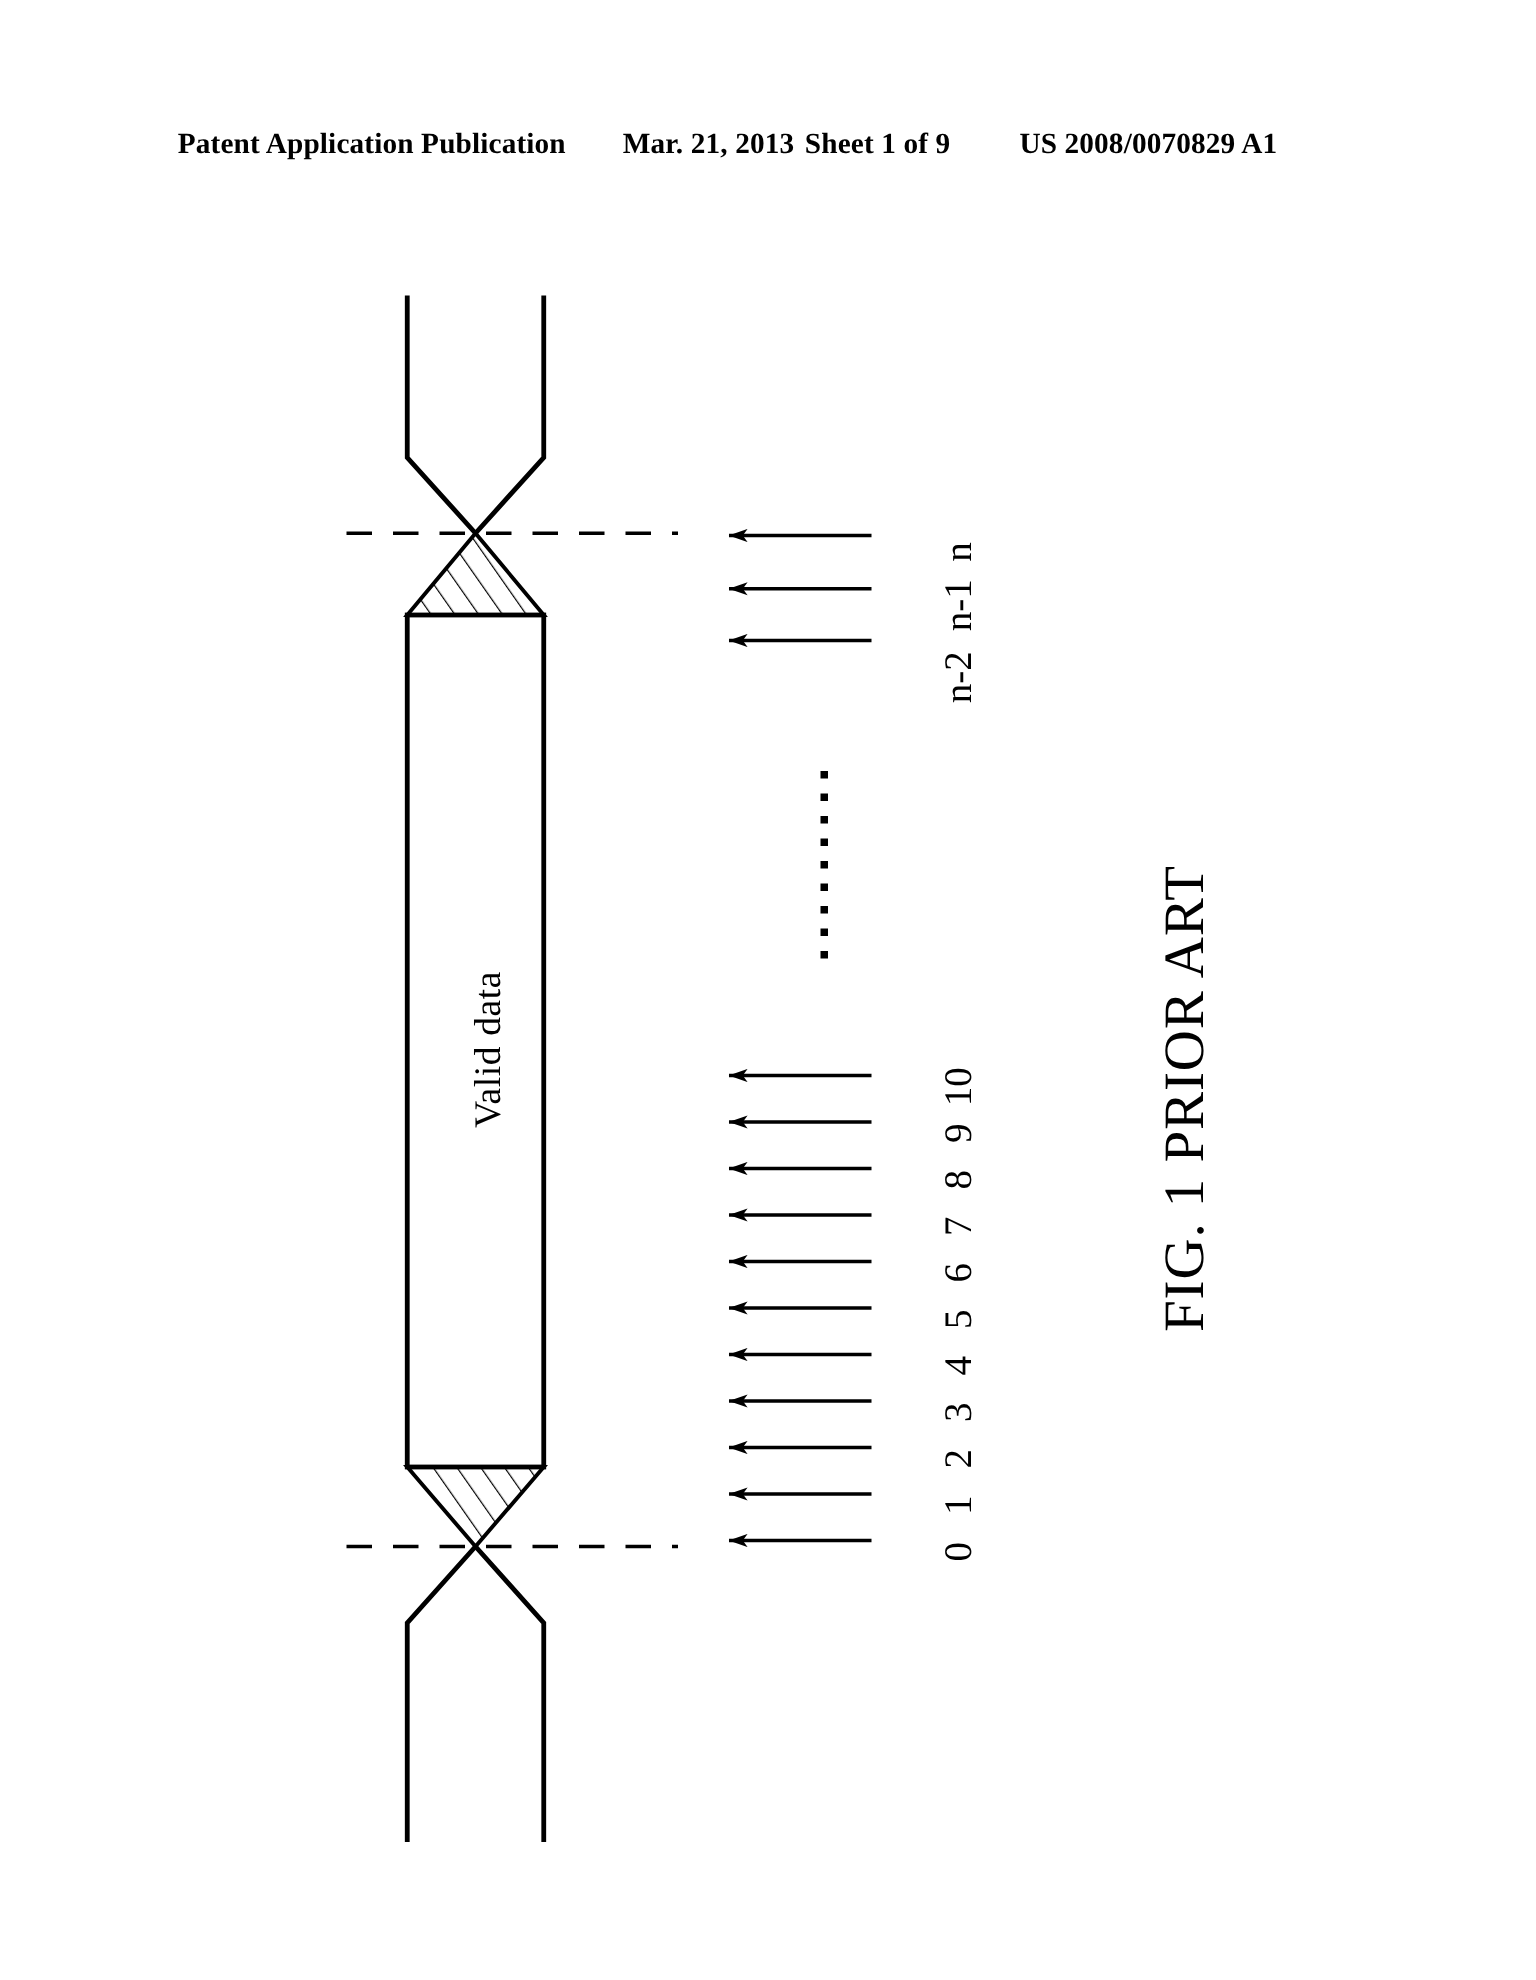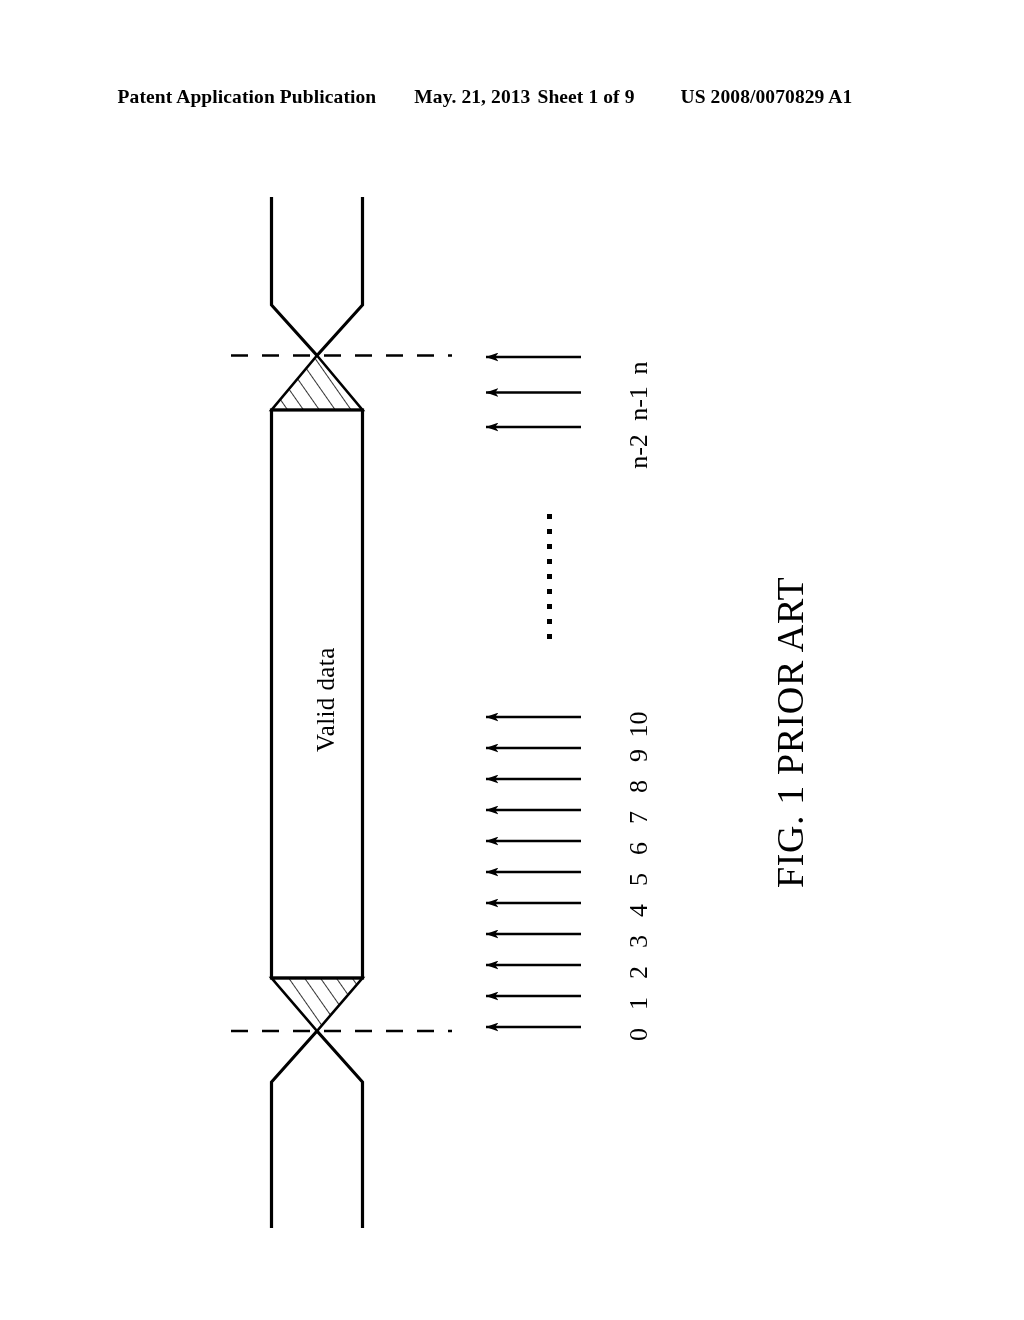--- a/index.html
+++ b/index.html
@@ -92,21 +92,21 @@
     font-size: 38px;
     letter-spacing: 0.6px;
   }
 </style>
 </head>
 <body>
 
 <div id="patent-header">
   <span class="hdr-cell">Patent Application Publication</span>
   <span class="hdr-gap-1"></span>
-  <span class="hdr-cell">May. 21, 2013</span>
+  <span class="hdr-cell">Mar. 21, 2013</span>
   <span class="hdr-sep"></span>
   <span class="hdr-cell">Sheet 1 of 9</span>
   <span class="hdr-gap-2"></span>
   <span class="hdr-cell">US 2008/0070829 A1</span>
 </div>
 
 <div id="figure-canvas">
   <svg width="1024" height="1320" viewBox="0 0 1024 1320" xmlns="http://www.w3.org/2000/svg">
     <defs>
 

